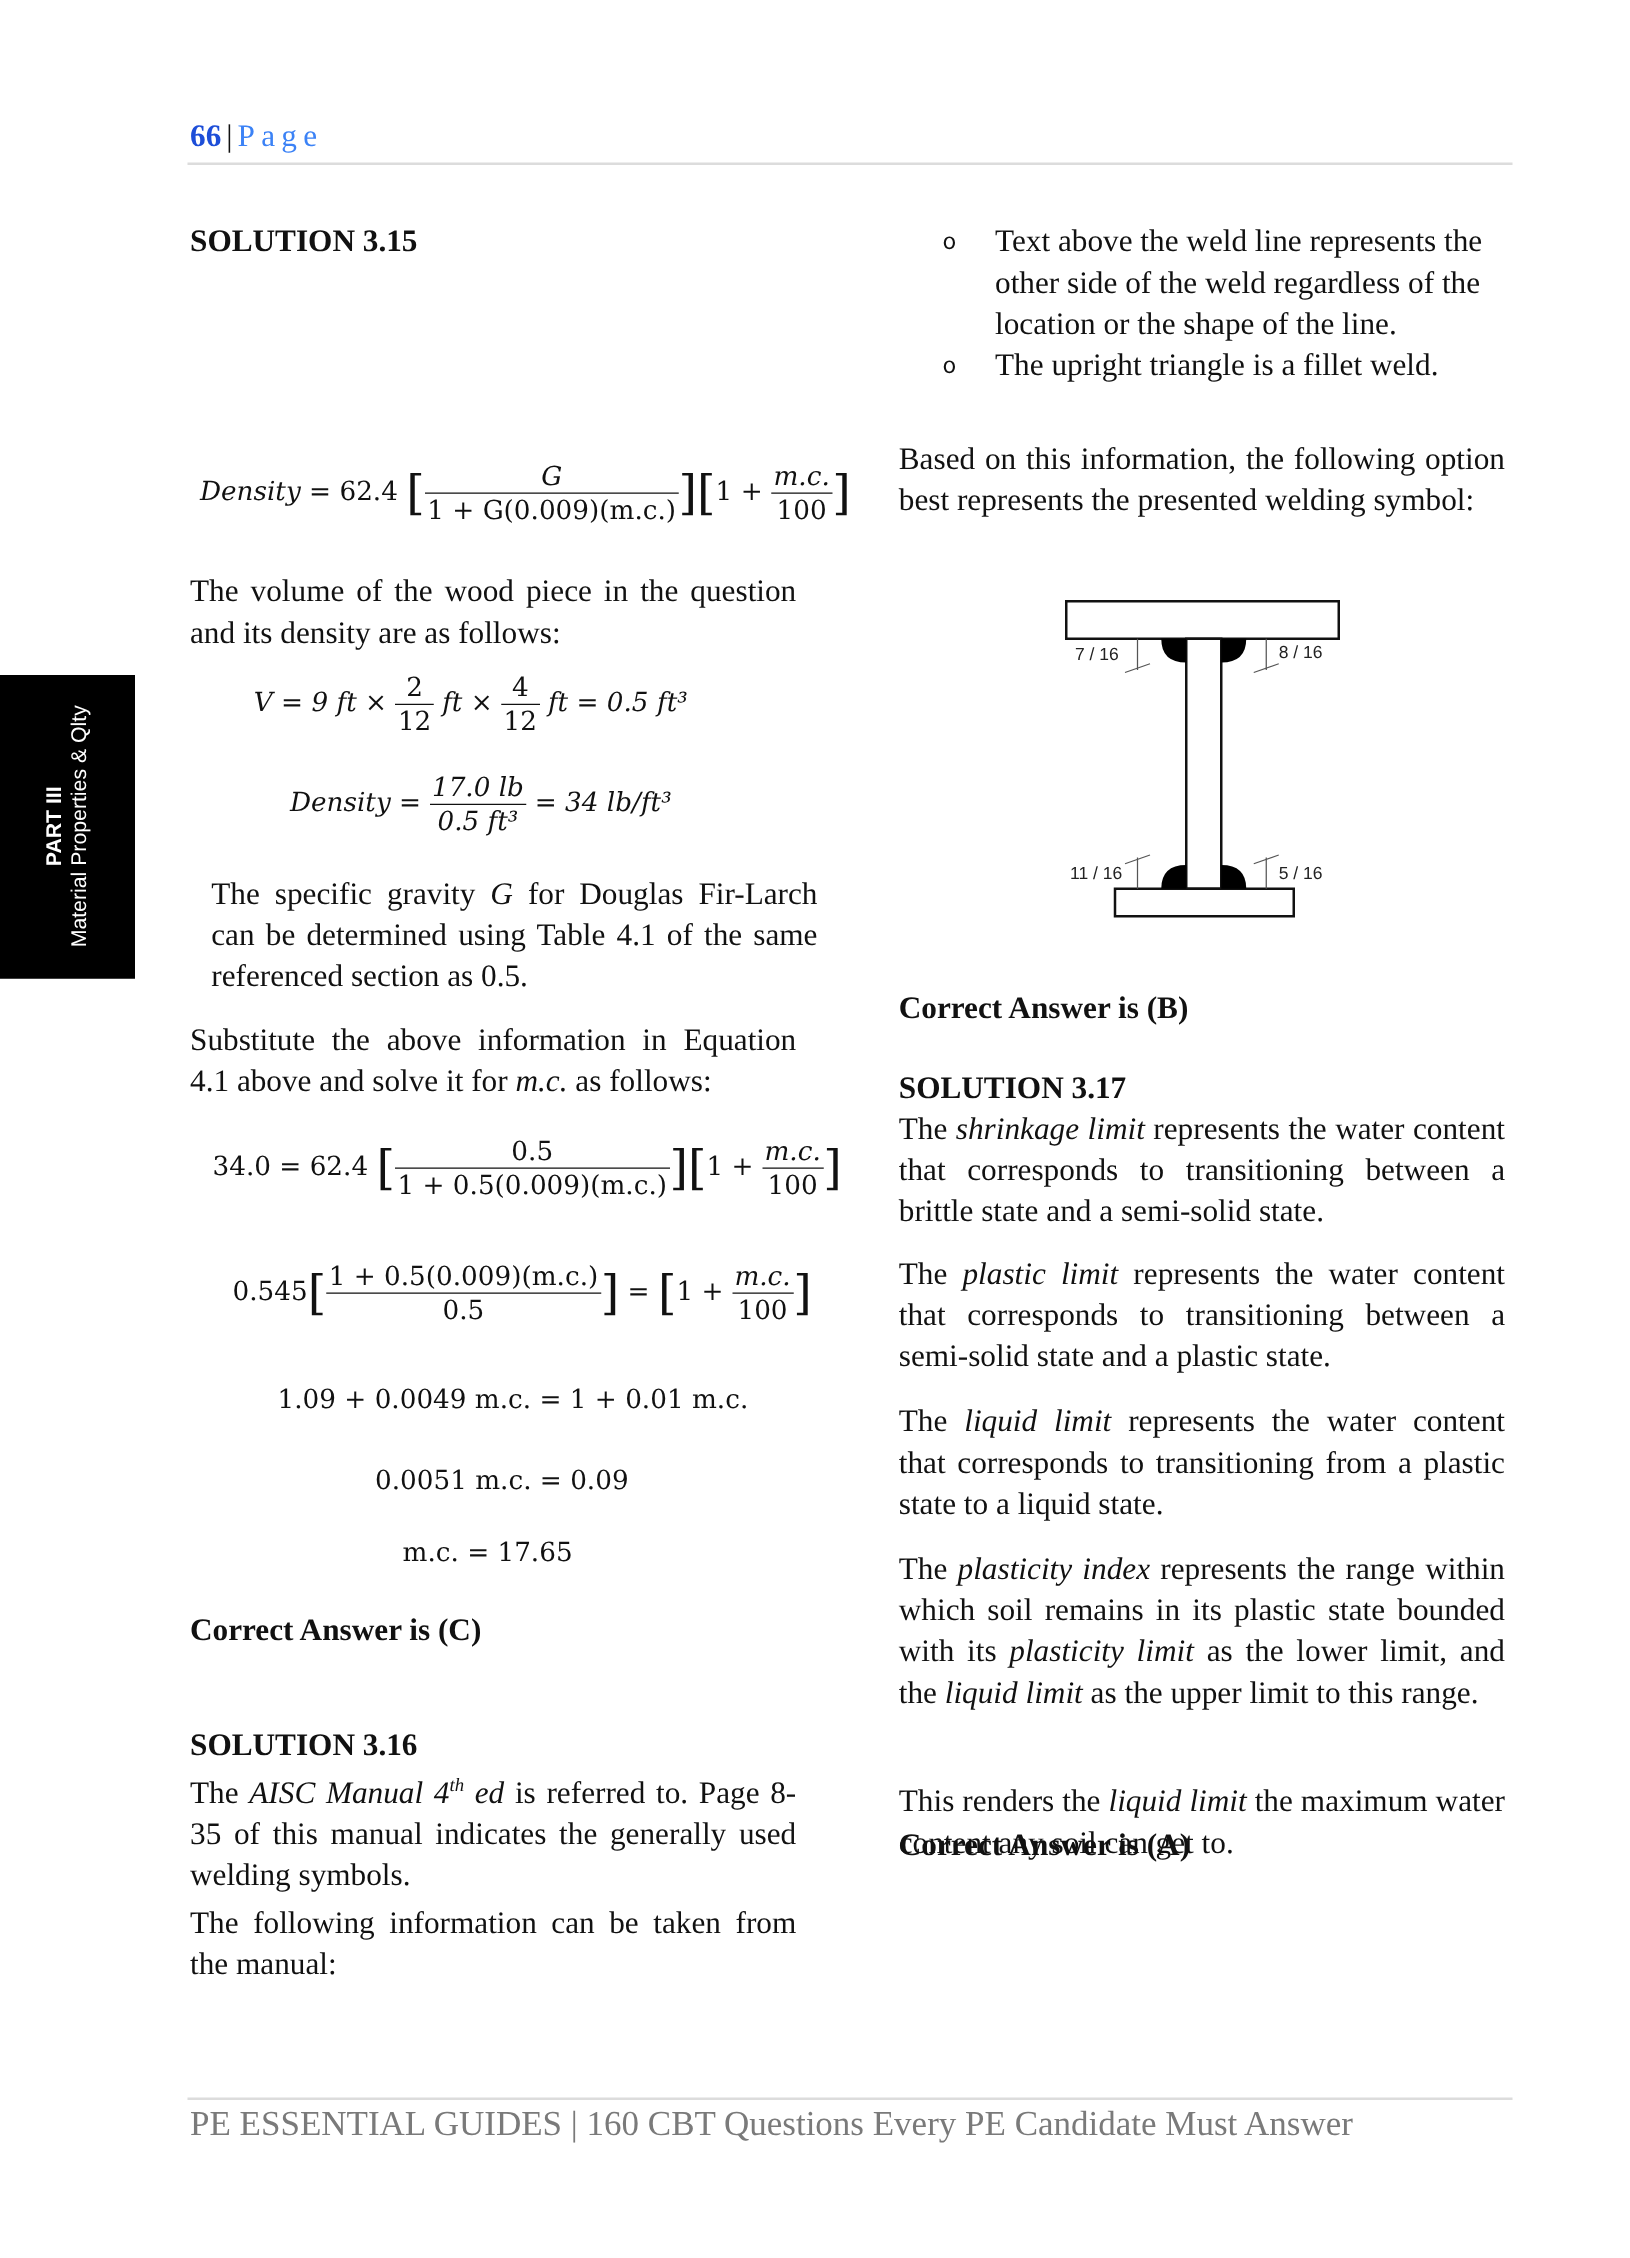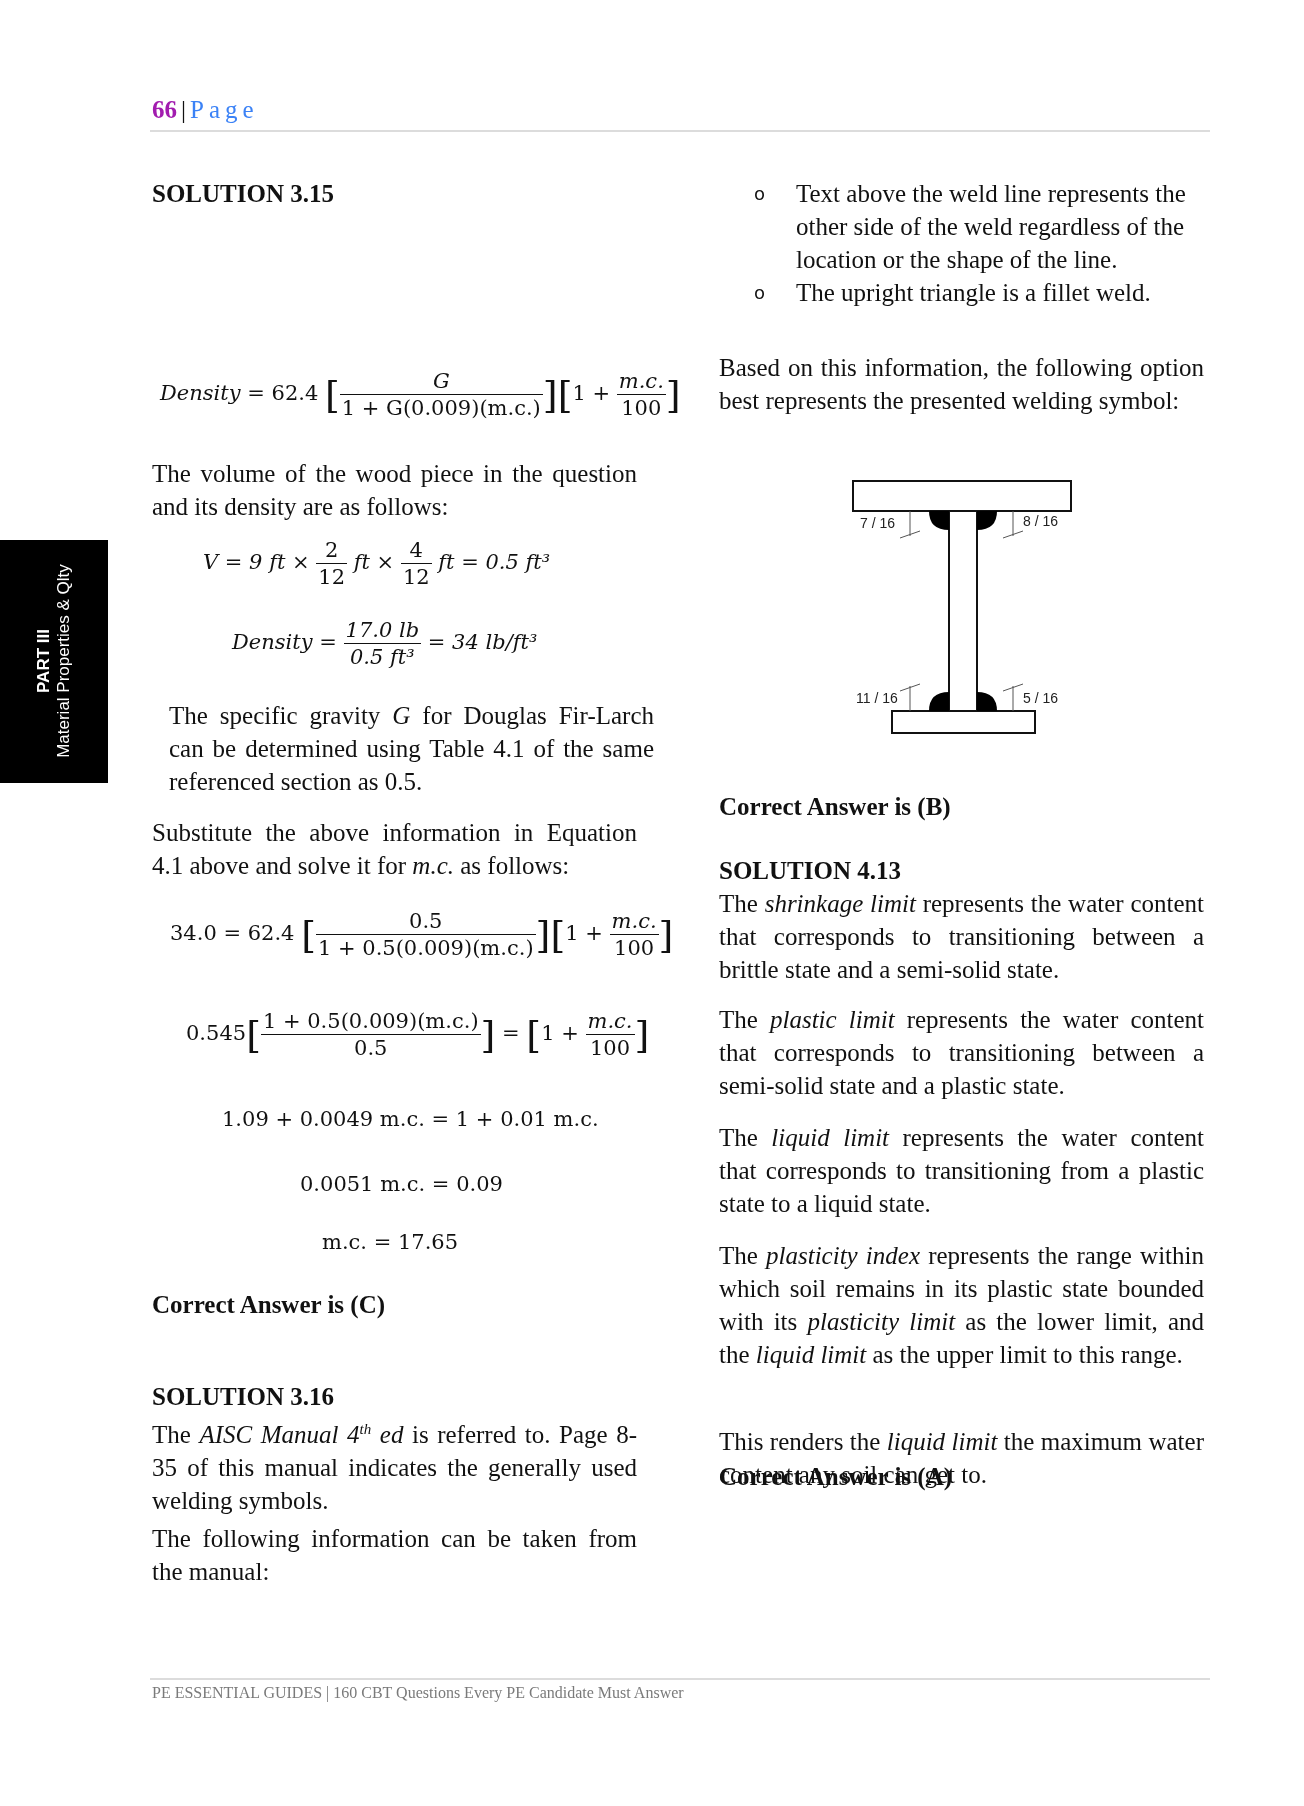--- a/index.html
+++ b/index.html
@@ -1,40 +1,40 @@
 <!DOCTYPE html>
 <html><head>
 <meta charset="utf-8">
 <style>
   html, body { margin:0; padding:0; background:#ffffff; }
   body { width:1304px; height:1806px; position:relative; overflow:hidden;
          font-family:"Liberation Serif", "DejaVu Serif", serif; color:#111; }
   .abs { position:absolute; }
   .header { left:152px; top:96px; font-size:25px; }
-  .header .num { font-weight:bold; color:#a21caf; }
+  .header .num { font-weight:bold; color:#1d4ed8; }
   .header .sep { color:#111; margin:0 4px; }
   .header .pg { color:#3b82f6; letter-spacing:5px; }
   .hr { height:2px; background:#dcdcdc; }
   .sidetab { left:0; top:540px; width:108px; height:243px; background:#000; }
   .sidetab .inner { position:absolute; left:54px; top:121px; width:243px; transform:translate(-50%,-50%) rotate(-90deg);
                     text-align:center; color:#fff; font-family:"Liberation Sans","DejaVu Sans",sans-serif; font-size:17px; line-height:20px; }
   .sidetab .p3 { font-weight:bold; }
   .col { font-size:25px; line-height:33px; }
   .just { text-align:justify; text-align-last:left; }
   .h { font-weight:bold; }
   .math { font-family:"DejaVu Serif","Liberation Serif",serif; font-size:21px; white-space:nowrap; }
   .mi { font-style:italic; }
   .frac { display:inline-block; vertical-align:middle; text-align:center; }
   .frac > span { display:block; padding:0 2px; line-height:26px; }
   .frac > .num { border-bottom:1.5px solid #111; }
   .brk { font-size:38px; font-weight:200; vertical-align:middle; line-height:1; }
   .ul { list-style:none; margin:0; padding:0; }
   .ul li { position:relative; padding-left:80px; }
   .ul li .bul { position:absolute; left:38px; top:0; font-family:"DejaVu Sans",sans-serif; font-size:18px; }
-  .footer { left:152px; top:1684px; font-size:16px; color:#7a7a7a; }
+  .footer { left:152px; top:1684px; font-size:28px; color:#7a7a7a; }
 </style>
 </head>
 <body>
 
 <div class="abs header">
   <span class="num">66</span><span class="sep">|</span><span class="pg">Page</span>
 </div>
 <div class="abs hr" style="left:150px; top:130px; width:1060px;"></div>
 
 <div class="abs sidetab">
@@ -115,21 +115,21 @@
     <text x="20" y="58">7 / 16</text>
     <text x="183" y="56">8 / 16</text>
     <text x="16" y="233">11 / 16</text>
     <text x="183" y="233">5 / 16</text>
   </g>
 </svg>
 
 <div class="abs col h" style="left:719px; top:759px;margin-top:31px;">Correct Answer is (B)</div>
 
 <div class="abs col" style="left:719px; top:854px; width:485px;">
-  <div class="h">SOLUTION 4.13</div>
+  <div class="h">SOLUTION 3.17</div>
   <div class="just"><span>The </span><i>shrinkage limit</i><span> represents the water content that corresponds to transitioning between a brittle state and a semi-solid state.</span></div>
 </div>
 <div class="abs col just" style="left:719px; top:1003px; width:485px;"><span>The </span><i>plastic limit</i><span> represents the water content that corresponds to transitioning between a semi-solid state and a plastic state.</span></div>
 <div class="abs col just" style="left:719px; top:1121px; width:485px;"><span>The </span><i>liquid limit</i><span> represents the water content that corresponds to transitioning from a plastic state to a liquid state.</span></div>
 <div class="abs col just" style="left:719px; top:1239px; width:485px;"><span>The </span><i>plasticity index</i><span> represents the range within which soil remains in its plastic state bounded with its </span><i>plasticity limit</i><span> as the lower limit, and the </span><i>liquid limit</i><span> as the upper limit to this range.</span></div>
 <div class="abs col just" style="left:719px; top:1425px; width:485px;"><span>This renders the </span><i>liquid limit</i><span> the maximum water content any soil can get to.</span></div>
 <div class="abs col h" style="left:719px; top:1460px;">Correct Answer is (A)</div>
 
 <div class="abs hr" style="left:150px; top:1678px; width:1060px;"></div>
 <div class="abs footer">PE ESSENTIAL GUIDES | 160 CBT Questions Every PE Candidate Must Answer</div>

